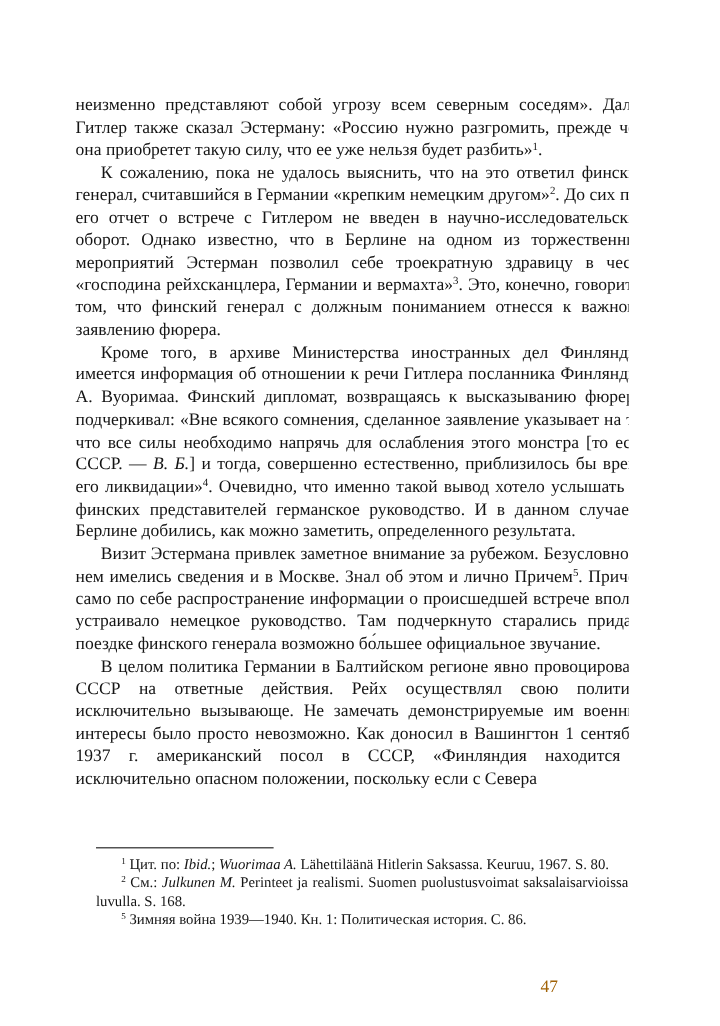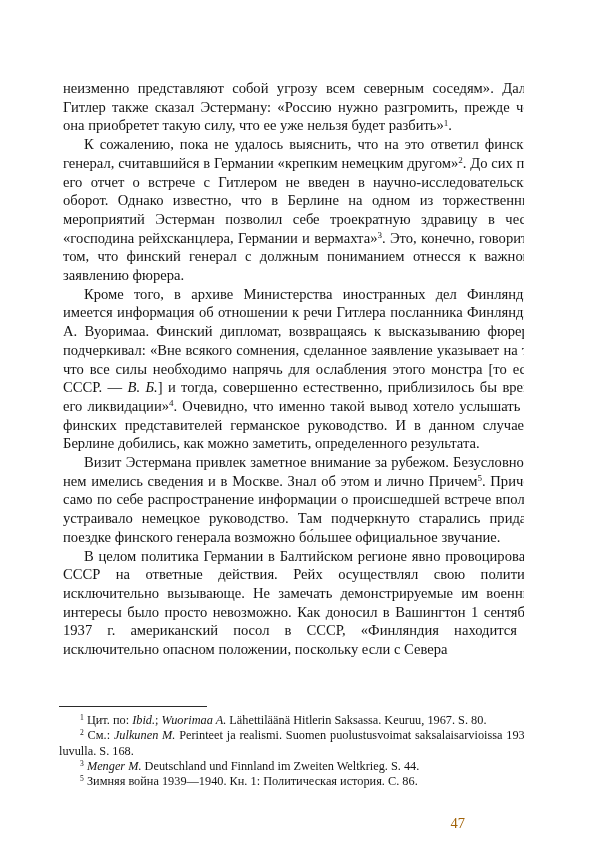--- a/index.html
+++ b/index.html
@@ -36,21 +36,21 @@
   }
   sup {
     font-size: 62%;
     line-height: 0;
     vertical-align: baseline;
     position: relative;
     top: -0.5em;
   }
   .footnotes {
     position: absolute;
-    left: 59px;
+    left: 80px;
     width: 476px;
     top: 706px;
     font-size: 12.3px;
     line-height: 15.3px;
     text-align: justify;
     hyphens: auto;
     -webkit-hyphens: auto;
   }
   .fn-rule {
     width: 148px;
@@ -80,19 +80,18 @@
     <p class="para"><span>К сожалению, пока не удалось выяснить, что на это ответил финский генерал, считавшийся в Германии «крепким немецким другом»</span><sup>2</sup><span>. До сих пор его отчет о встрече с Гитлером не введен в научно-исследовательский оборот. Однако известно, что в Берлине на одном из торжественных мероприятий Эстерман позволил себе троекратную здравицу в честь «господина рейхсканцлера, Германии и вермахта»</span><sup>3</sup><span>. Это, конечно, говорит о том, что финский генерал с должным пониманием отнесся к важному заявлению фюрера.</span></p>
     <p class="para"><span>Кроме того, в архиве Министерства иностранных дел Финляндии имеется информация об отношении к речи Гитлера посланника Финляндии А. Вуоримаа. Финский дипломат, возвращаясь к высказыванию фюрера, подчеркивал: «Вне всякого сомнения, сделанное заявление указывает на то, что все силы необходимо напрячь для ослабления этого монстра [то есть СССР. — </span><span style="font-style: italic;">В. Б.</span><span>] и тогда, совершенно естественно, приблизилось бы время его ликвидации»</span><sup>4</sup><span>. Очевидно, что именно такой вывод хотело услышать от финских представителей германское руководство. И в данном случае в Берлине добились, как можно заметить, определенного результата.</span></p>
     <p class="para"><span>Визит Эстермана привлек заметное внимание за рубежом. Безусловно, о нем имелись сведения и в Москве. Знал об этом и лично Причем</span><sup>5</sup><span>. Причем само по себе распространение информации о происшедшей встрече вполне устраивало немецкое руководство. Там подчеркнуто старались придать поездке финского генерала возможно бо́льшее официальное звучание.</span></p>
     <p class="para"><span>В целом политика Германии в Балтийском регионе явно провоцировала СССР на ответные действия. Рейх осуществлял свою политику исключительно вызывающе. Не замечать демонстрируемые им военные интересы было просто невозможно. Как доносил в Вашингтон 1 сентября 1937 г. американский посол в СССР, «Финляндия находится в исключительно опасном положении, поскольку если с Севера</span></p>
   </div>
 
   <div class="footnotes">
     <div class="fn-rule"></div>
     <p class="fn"><sup>1</sup><span> Цит. по: </span><span style="font-style: italic;">Ibid.</span><span>; </span><span style="font-style: italic;">Wuorimaa A.</span><span> Lähettiläänä Hitlerin Saksassa. Keuruu, 1967. S. 80.</span></p>
     <p class="fn"><sup>2</sup><span> См.: </span><span style="font-style: italic;">Julkunen M.</span><span> Perinteet ja realismi. Suomen puolustusvoimat saksalaisarvioissa 1930-luvulla. S. 168.</span></p>
-    <p class="fn"><sup>3</sup><span> </span><span style="font-style: italic;">Menger M.</span><span> Deutschland und Finnland im Zweiten Weltkrieg. S. 44.</span></p>
     <p class="fn"><sup>5</sup><span> Зимняя война 1939—1940. Кн. 1: Политическая история. С. 86.</span></p>
   </div>
 
   <div class="page-number">47</div>
 
 </div>
 
 </body></html>

